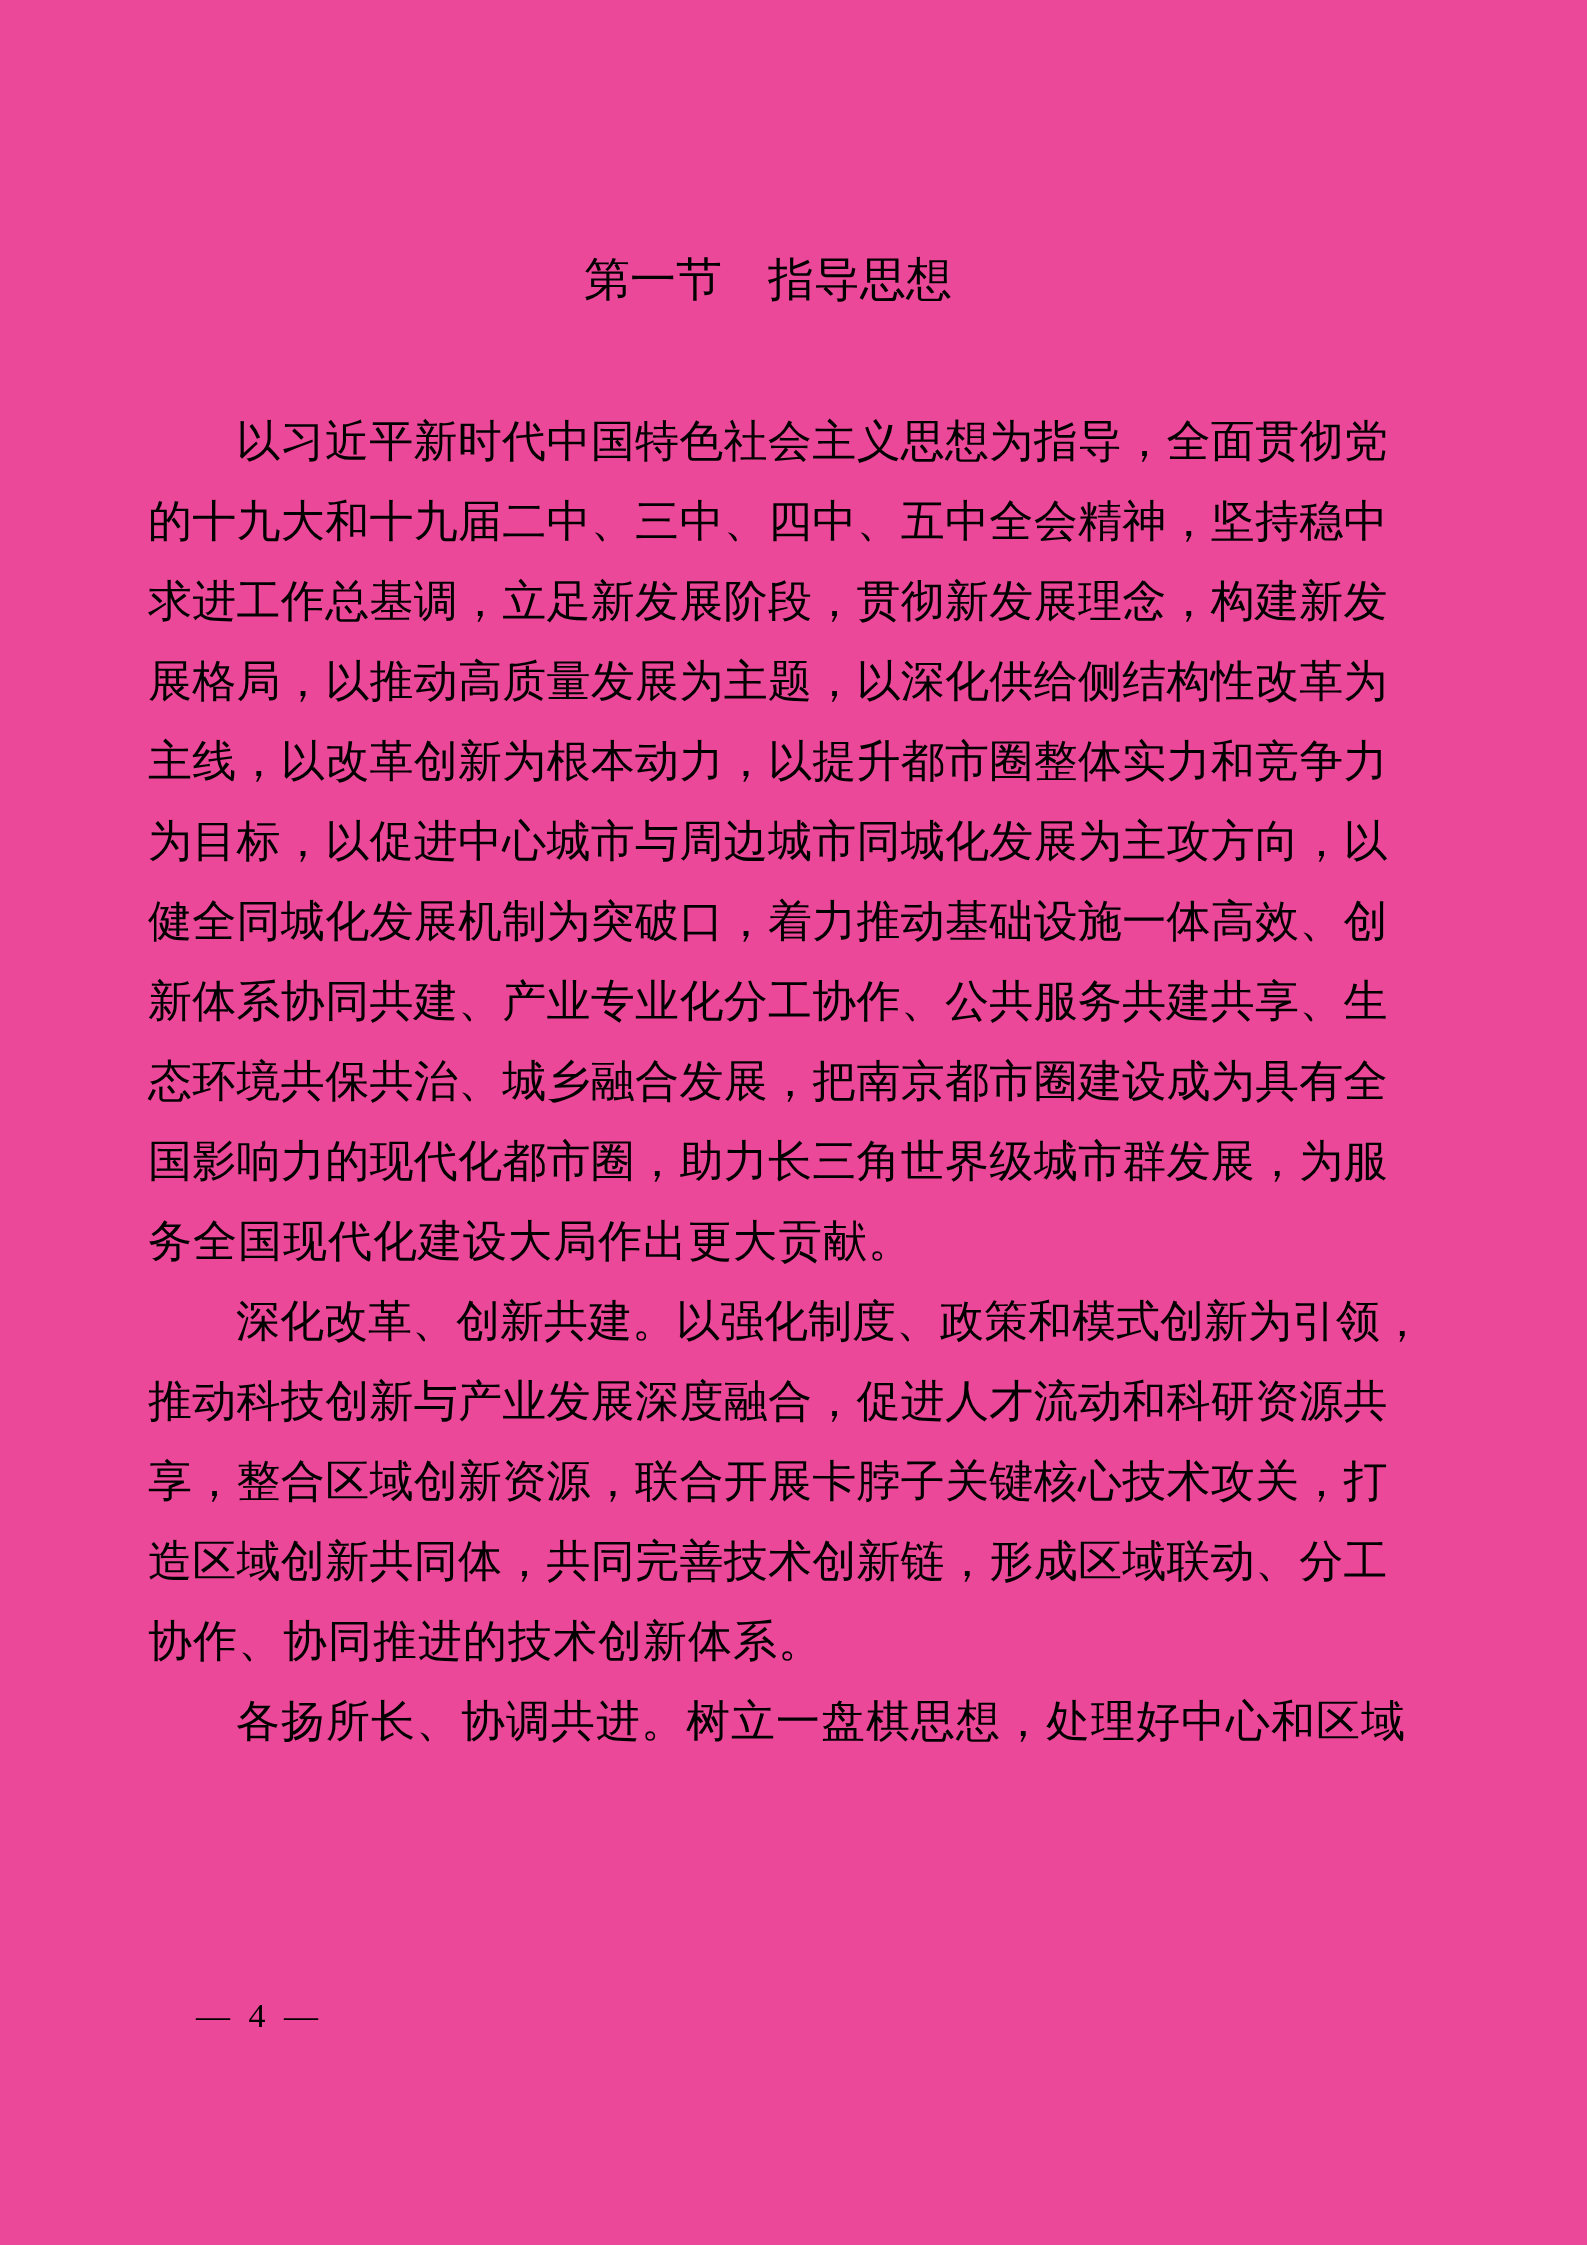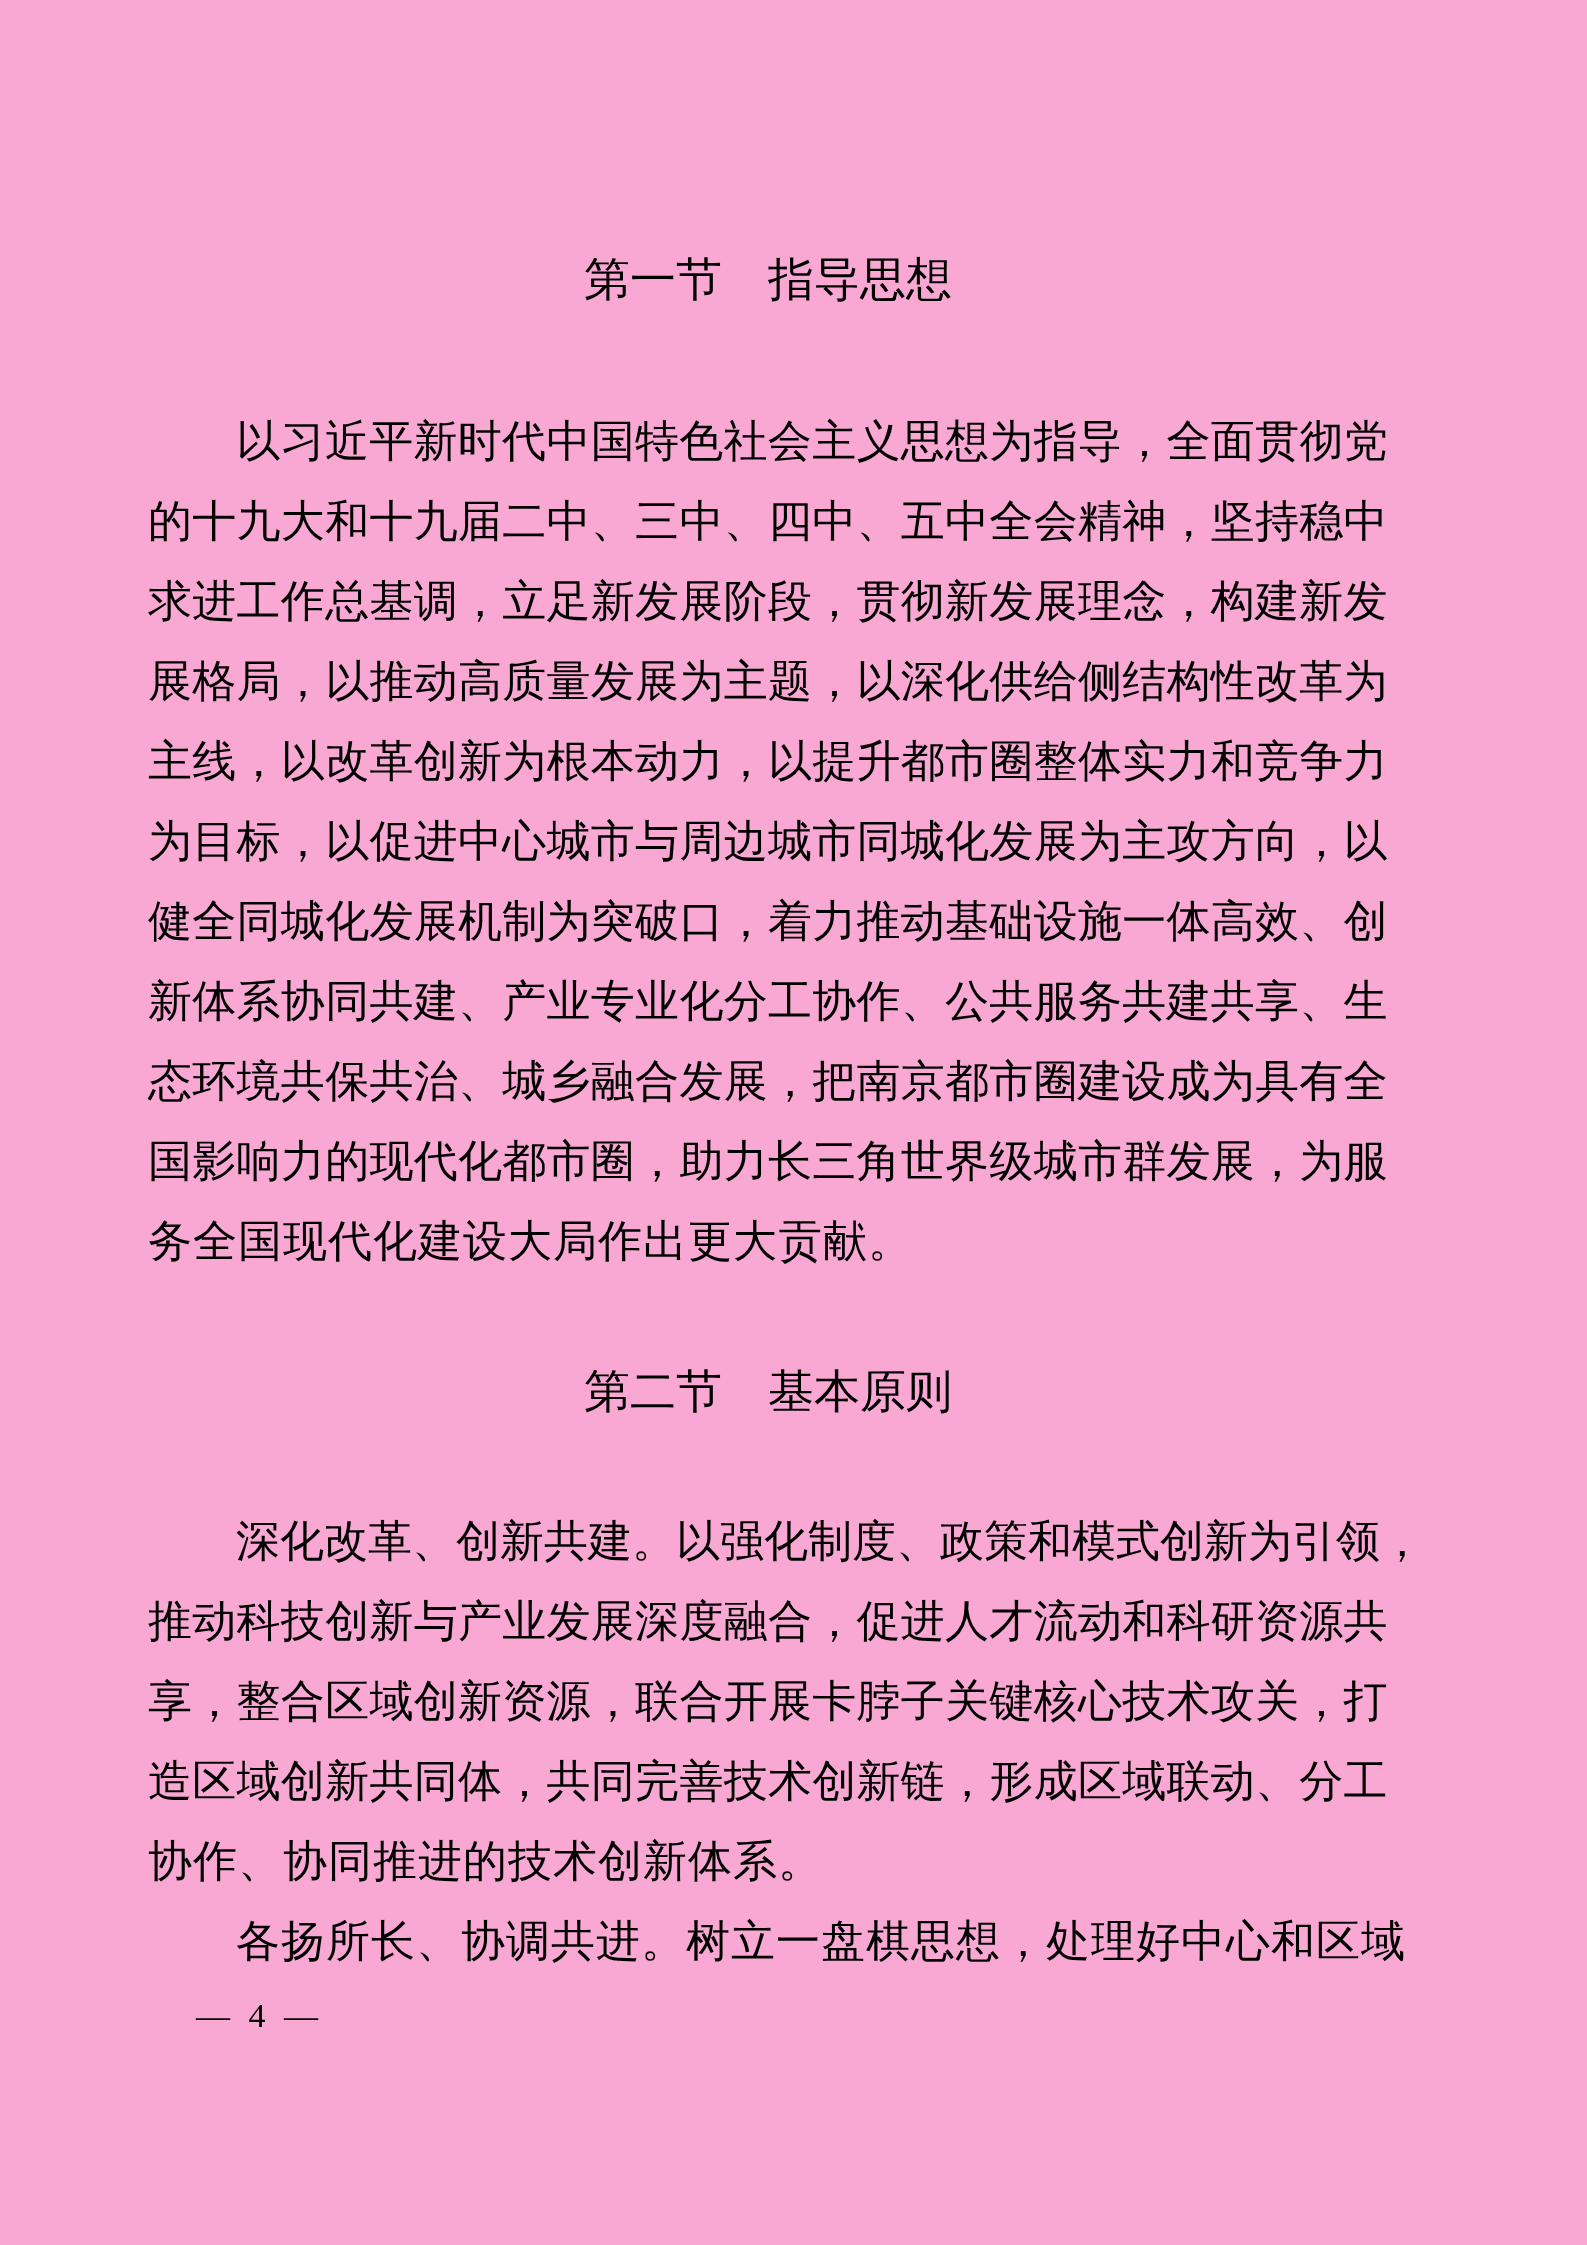--- a/index.html
+++ b/index.html
@@ -13,21 +13,21 @@
     position: relative;
     font-family: "Liberation Serif", "DejaVu Serif", serif;
     color: #000000;
     overflow: hidden;
   }
   .page {
     position: absolute;
     left: 0; top: 0;
     width: 1587px;
     height: 2245px;
-    background: #f9a8d4;
+    background: #ec4899;
   }
   .content {
     position: absolute;
     left: 148px;
     top: 0;
     width: 1240px;
     padding-top: 240px;
   }
   section { margin: 0; }
   h2.heading {
@@ -392,21 +392,20 @@
             <span class="ch">更</span>
             <span class="ch">大</span>
             <span class="ch">贡</span>
             <span class="ch">献</span>
             <span class="ch">。</span>
           </div>
         </div>
     </section>
 
     <section>
-      <h2 class="heading heading-2">第二节　基本原则</h2>
       <div class="para">
           <div class="line">
             <span class="indent"></span>
             <span class="ch">深</span>
             <span class="ch">化</span>
             <span class="ch">改</span>
             <span class="ch">革</span>
             <span class="ch">、</span>
             <span class="ch">创</span>
             <span class="ch">新</span>

